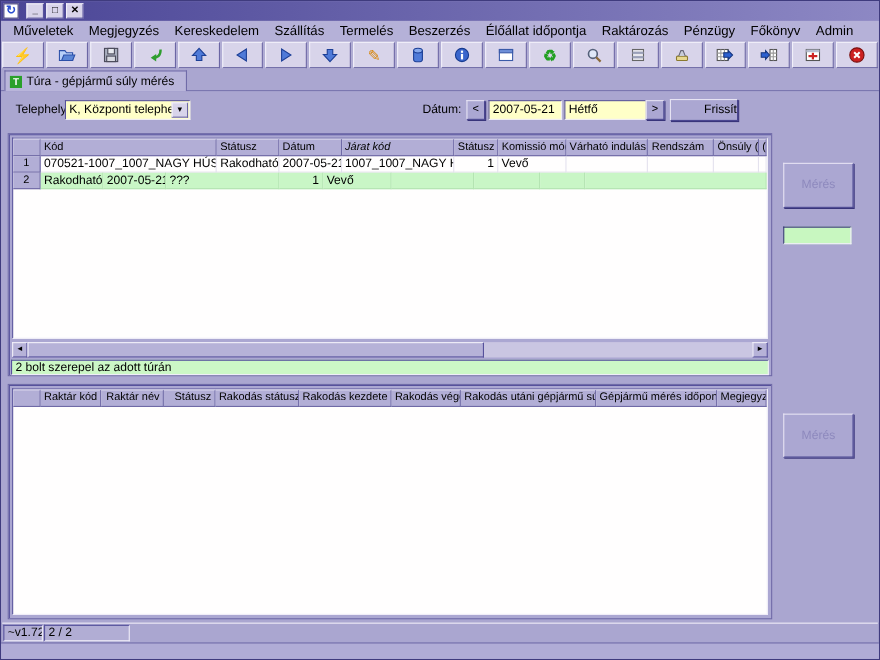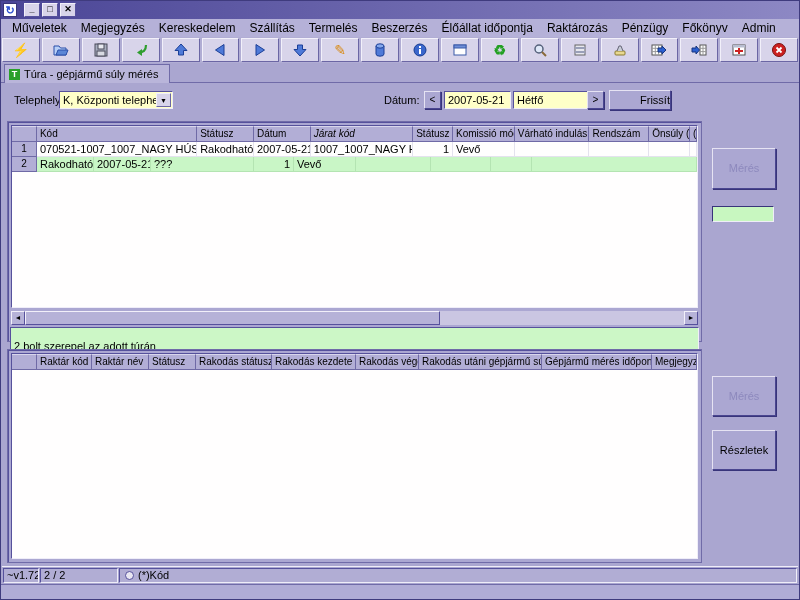--- a/index.html
+++ b/index.html
@@ -66,21 +66,21 @@
   .row-sel .cell { background:#c9f6c6; border-color:#b4e4b2; }
   .cell.focused { border:2px solid #000; line-height:11px; }
   .num { text-align:right; }
 
   .hscroll { position:absolute; height:14px; background:#cac6e2; display:flex; }
   .sbtn { width:14px; height:14px; background:#b6b2d8; border:1px solid; border-color:#f2f0fa #56519c #56519c #f2f0fa;
     font-size:7px; text-align:center; line-height:12px; }
   .sthumb { width:415px; height:14px; background:#b6b2d8; border:1px solid; border-color:#f2f0fa #56519c #56519c #f2f0fa; }
 
   .greenstrip { position:absolute; background:#ccf7c6; border:1px solid; border-color:#56519c #efedf8 #efedf8 #56519c;
-    padding:12px 3px; line-height:13px; white-space:nowrap; overflow:hidden; }
+    padding:0 3px; line-height:13px; white-space:nowrap; overflow:hidden; }
   .greenfield { position:absolute; background:#c8f7c0; border:1px solid; border-color:#38347a #efedf8 #efedf8 #38347a; }
 
   
   .statusbar { position:absolute; left:1px; top:565px; width:796px; height:18px; background:#aaa6d0;
     border-top:1px solid #efedf8; display:flex; align-items:center; padding:1px; gap:1px; }
   .ssec { height:15px; background:#b1add4; border:1px solid; border-color:#56519c #efedf8 #efedf8 #56519c;
     padding:0 3px; line-height:13px; white-space:nowrap; overflow:hidden; }
   .radio { width:9px; height:9px; border-radius:50%; background:#e8e6f2; border:1px solid #56519c;
     display:inline-block; margin:0 4px 0 2px; vertical-align:-1px; }
   .bottomstrip { position:absolute; left:0; top:583px; width:798px; height:15px; background:#b0acd6; border-top:1px solid #706ba8; }
@@ -305,45 +305,41 @@
       </div>
       <div class="greenstrip" style="left:2px; top:205px; width:689px; height:14px;">2 bolt szerepel az adott túrán</div>
     </div>
 
     <div style="position:absolute; left:705px; top:38px; width:90px; height:221px;">
       <div class="btn disabled" style="left:6px; top:27px; width:64px; height:41px; line-height:39px;">Mérés</div>
       <div class="greenfield" style="left:6px; top:85px; width:62px; height:16px;"></div>
     </div>
 
     <div class="panel" style="left:6px; top:266px; width:695px; height:214px;">
-      <div class="gridwrap" style="left:3px; top:3px; width:687px; height:206px;">
+      <div class="gridwrap" style="left:3px; top:3px; width:687px; height:206px;text-align:right;">
         <div class="ghead">
           <div class="hcell" style="width:25px;"></div>
           <div class="hcell" style="width:55px;">Raktár kód</div>
           <div class="hcell" style="width:57px;">Raktár név</div>
           <div class="hcell" style="width:47px;">Státusz</div>
           <div class="hcell" style="width:76px;">Rakodás státusz</div>
           <div class="hcell" style="width:84px;">Rakodás kezdete</div>
           <div class="hcell" style="width:63px;">Rakodás vége</div>
           <div class="hcell" style="width:123px;">Rakodás utáni gépjármű súly</div>
           <div class="hcell" style="width:110px;">Gépjármű mérés időpontja</div>
           <div class="hcell" style="flex:1;">Megjegyzés</div>
         </div>
       </div>
     </div>
 
     <div style="position:absolute; left:705px; top:266px; width:90px; height:214px;">
       <div class="btn disabled" style="left:6px; top:27px; width:64px; height:40px; line-height:38px;">Mérés</div>
-      <div class="btn" style="left:6px; top:81px; width:64px; height:40px; line-height:38px;">Részletek</div>
     </div>
 
   </div>
 
   <div class="statusbar">
     <div class="ssec" style="width:36px;">~v1.72X</div>
     <div class="ssec" style="width:78px;">2 / 2</div>
-    <div class="ssec" style="flex:1;">
-      <span class="radio"></span><span>(*)Kód</span>
-    </div>
   </div>
   <div class="bottomstrip"></div>
 
 </div>
 
 </body></html>

